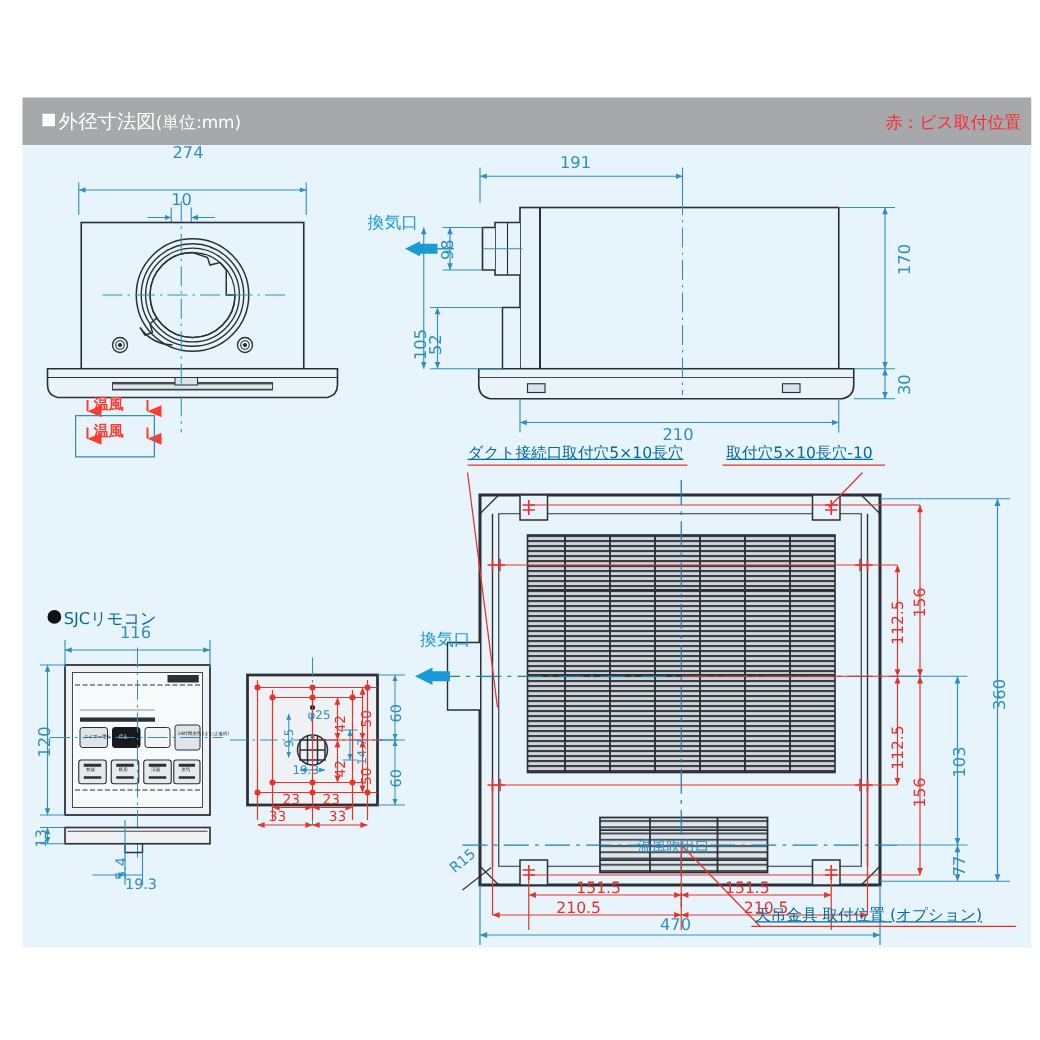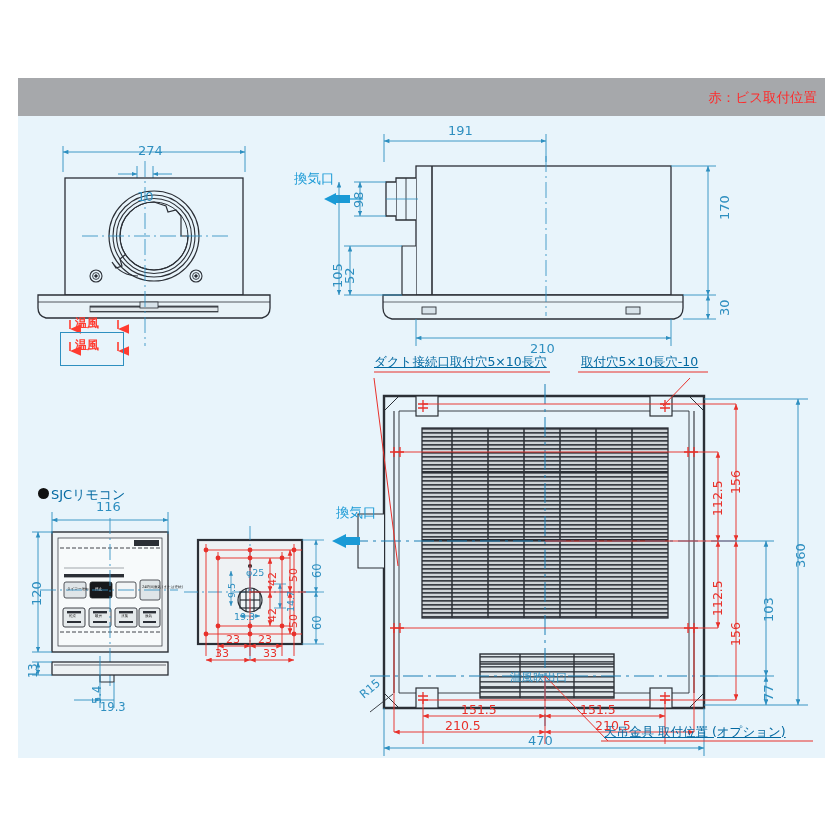--- a/index.html
+++ b/index.html
@@ -32,20 +32,23 @@
   .sjc-dot{display:inline-block;width:11px;height:11px;border-radius:50%;background:#111;margin-right:2px;vertical-align:0px;}
   .outlet-txt{position:absolute;color:#2e8fc0;font-size:11.5px;white-space:nowrap;}
   .btn-t{position:absolute;font-size:3.6px;color:#222;white-space:nowrap;line-height:1;}
 </style>
 </head>
 <body>
 
 <div id="root">
 
   <div class="header">
+    <div class="hdr-left">
+      <span class="hdr-sq"></span><span>外径寸法図</span><span class="hdr-unit">(単位:mm)</span>
+    </div>
     <div class="hdr-right">赤：ビス取付位置</div>
   </div>
 
   <div class="sheet">
 
     <svg class="draw" viewBox="0 0 807 642">
       <defs>
         <marker id="ar" markerWidth="7" markerHeight="7" refX="6" refY="2.5" orient="auto">
           <path d="M0,0 L6,2.5 L0,5 z" fill="#2e8fc0"></path>
         </marker>
@@ -421,22 +424,22 @@
             <circle cx="232" cy="510" r="2.4"></circle>
             <circle cx="264" cy="510" r="2.4"></circle>
         <circle cx="188" cy="518" r="2.4"></circle>
             <circle cx="232" cy="518" r="2.4"></circle>
             <circle cx="276" cy="518" r="2.4"></circle>
       </g>
 
       </g>
     </svg>
 
-    <div class="lbl dim" style="left:120px;top:28px;">274</div>
-    <div class="lbl dim" style="left:119px;top:38px;margin-top:36px;">10</div>
+    <div class="lbl dim" style="left:120px;top:0;">274</div>
+    <div class="lbl dim" style="left:119px;top:38px;">10</div>
     <div class="lbl warm" style="left:57px;top:201px;">温風</div>
     <div class="lbl warm" style="left:57px;top:223px;">温風</div>
     <div class="boxnote" style="left:46px;top:218px;width:0;height:0;border:none;"></div>
     <div style="position:absolute;left:42px;top:216px;width:62px;height:32px;border:1.2px solid #2e8fc0;"></div>
 
     <div class="lbl dim" style="left:430px;top:8px;">191</div>
     <div class="lbl cyan" style="left:276px;top:56px;">換気口</div>
     <div class="lbl dim vert" style="left:700px;top:104px;transform:rotate(-90deg);">170</div>
     <div class="lbl dim vert" style="left:700px;top:200px;transform:rotate(-90deg);">30</div>
     <div class="lbl dim" style="left:512px;top:226px;">210</div>

